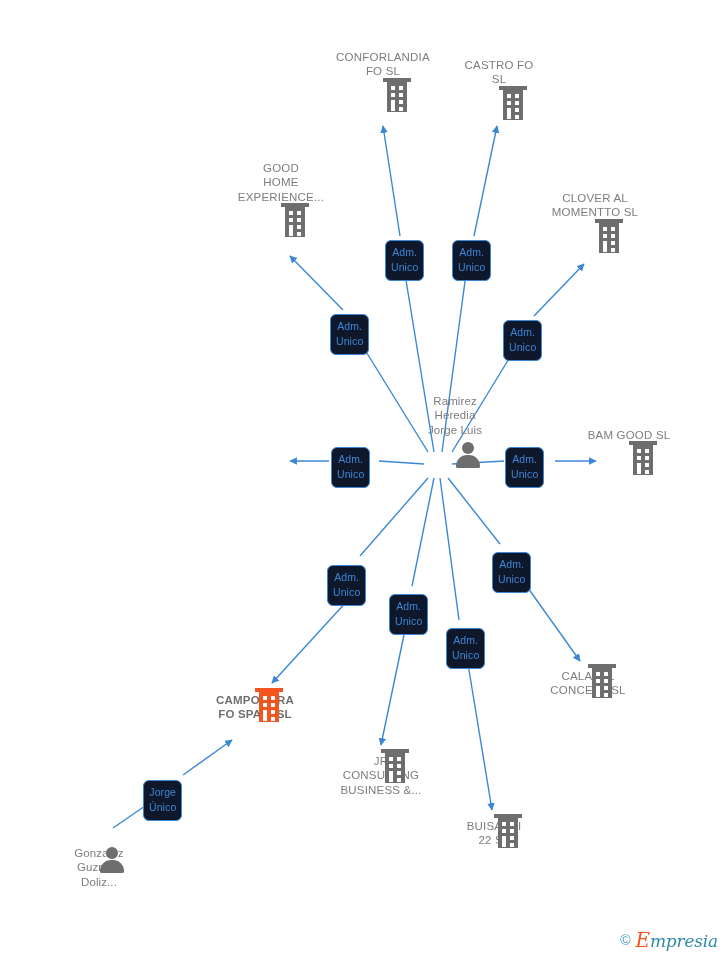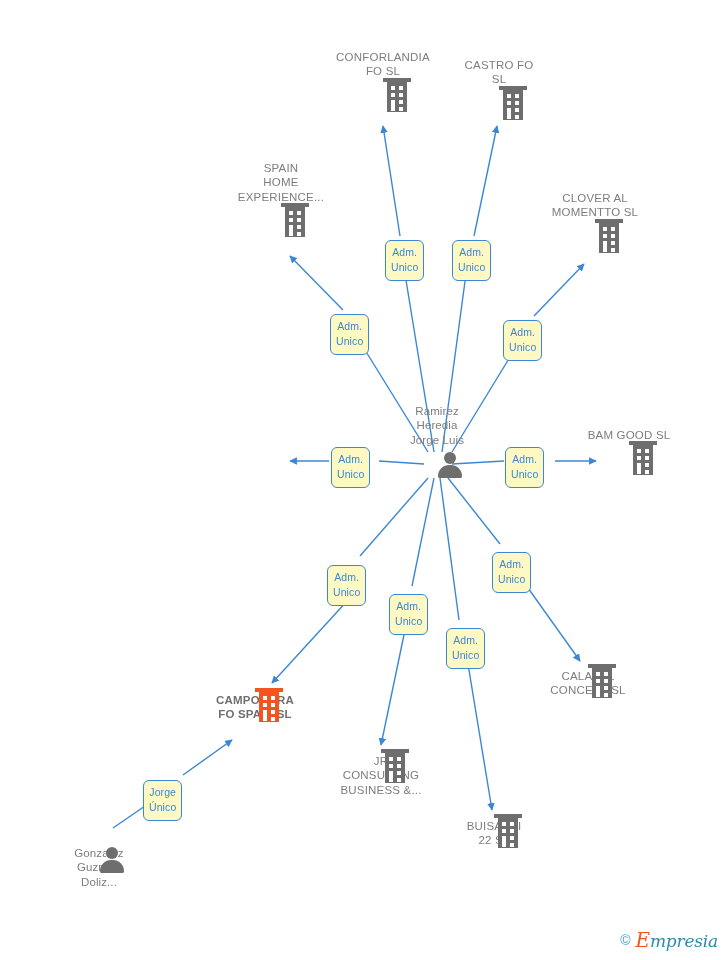--- a/index.html
+++ b/index.html
@@ -75,21 +75,21 @@
   .prs .body{
     position:absolute; left:1px; top:15px; width:24px; height:13px;
     background:#6e6e6e;
     border-radius:12px 12px 2px 2px;
   }
 
   
   .badge{
     position:absolute;
     box-sizing:border-box;
-    background:#fef9c3;
+    background:#0f172a;
     border:1.3px solid #3b87d6;
     border-radius:6px;
     color:#3b87d6;
     font-size:10.5px;
     line-height:1.45;
     text-align:center;
     padding:4px 5px 5px 5px;
     white-space:pre-line;
     letter-spacing:.1px;
   }
@@ -187,21 +187,21 @@
         <i style="left:8px;top:11px"></i><i style="left:16px;top:11px"></i>
         <i style="left:8px;top:18px"></i><i style="left:16px;top:18px"></i>
         <i style="left:16px;top:25px"></i>
         <span class="door"></span>
         <span class="base"></span>
       </span>
     </span>
   </div>
 
   <div class="node company label-above" style="left:281px; top:161px;">
-    <span class="label">SPAIN
+    <span class="label">GOOD
 HOME
 EXPERIENCE...</span>
     <span class="icon">
       <span class="bld">
         <span class="tower"></span>
         <i style="left:8px;top:4px"></i><i style="left:16px;top:4px"></i>
         <i style="left:8px;top:11px"></i><i style="left:16px;top:11px"></i>
         <i style="left:8px;top:18px"></i><i style="left:16px;top:18px"></i>
         <i style="left:16px;top:25px"></i>
         <span class="door"></span>
@@ -235,21 +235,21 @@
         <i style="left:8px;top:4px"></i><i style="left:16px;top:4px"></i>
         <i style="left:8px;top:11px"></i><i style="left:16px;top:11px"></i>
         <i style="left:8px;top:18px"></i><i style="left:16px;top:18px"></i>
         <i style="left:16px;top:25px"></i>
         <span class="door"></span>
         <span class="base"></span>
       </span>
     </span>
   </div>
 
-  <div class="node person label-above" style="left:437px; top:394px;margin-top:10px;">
+  <div class="node person label-above" style="left:455px; top:394px;">
     <span class="label">Ramirez
 Heredia
 Jorge Luis</span>
     <span class="icon">
       <span class="prs"><span class="head"></span><span class="body"></span></span>
     </span>
   </div>
 
   <div class="node company focal" style="left:255px; top:692px;">
     <span class="icon">

